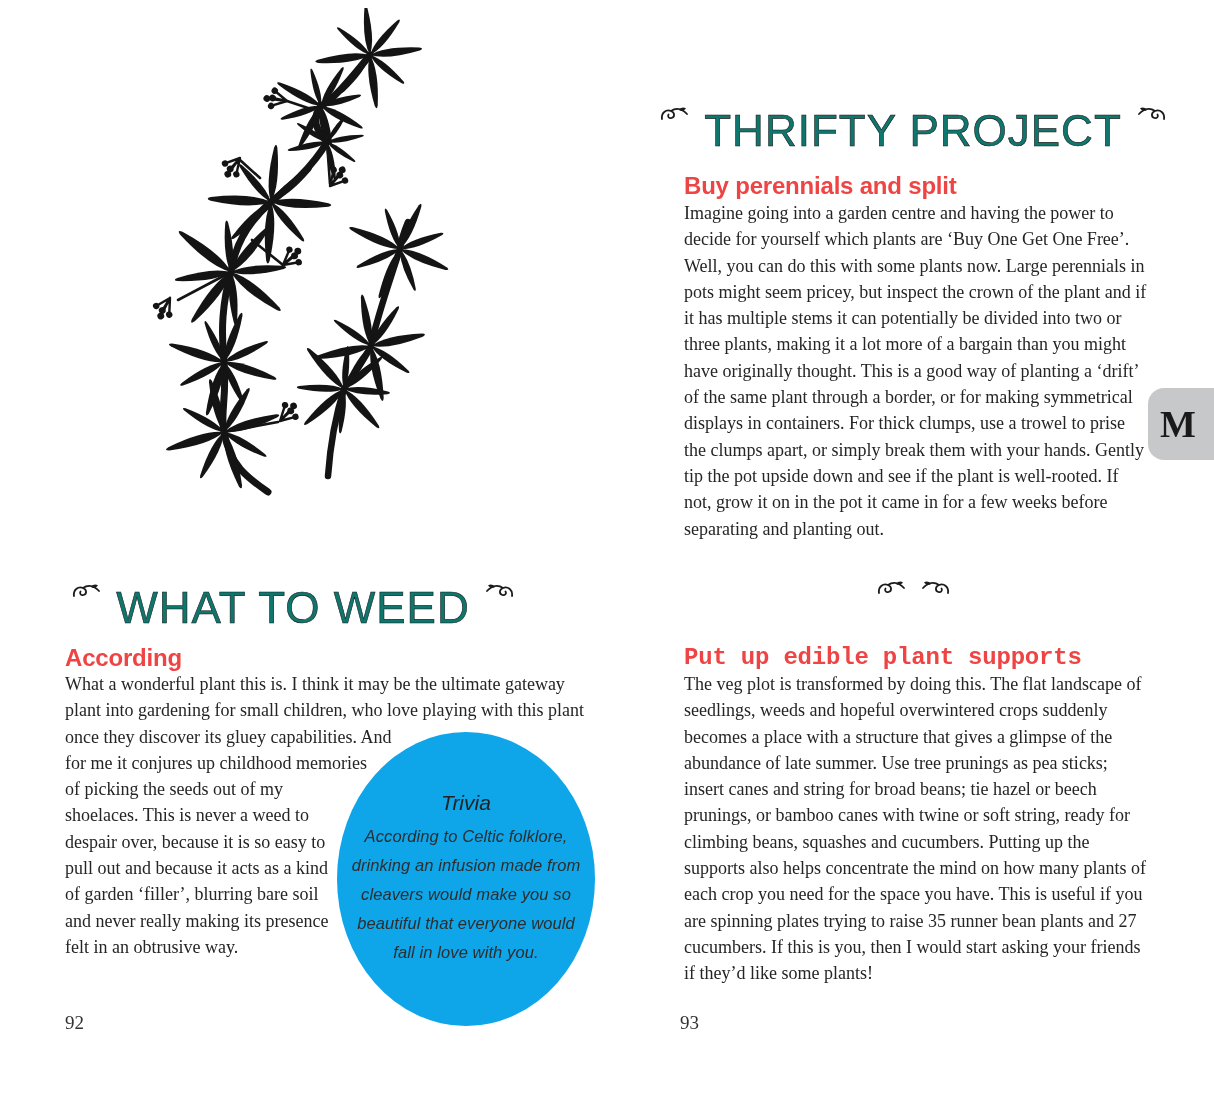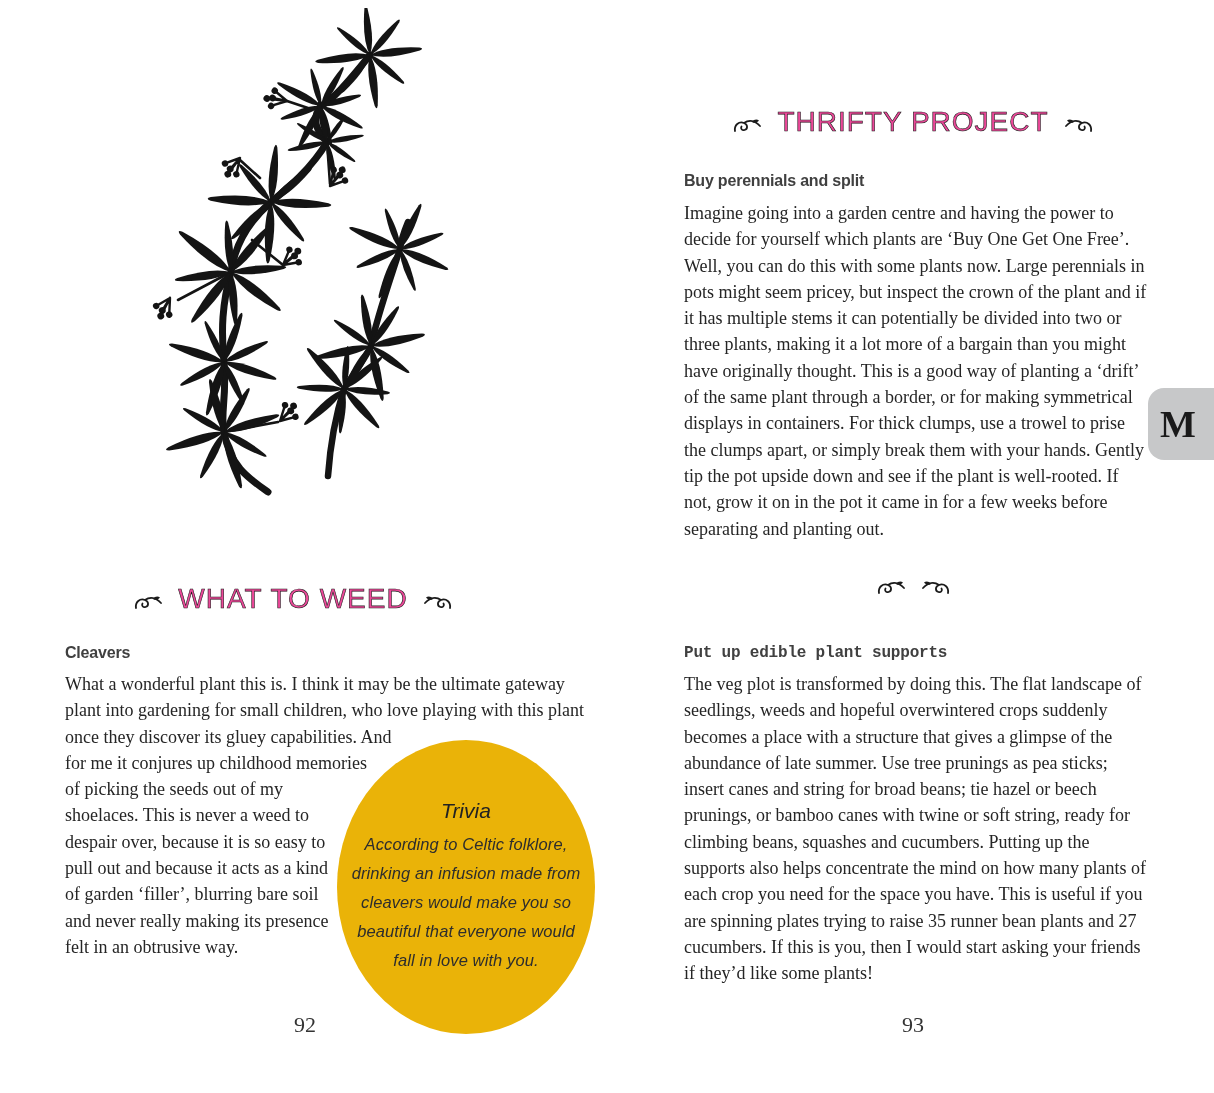--- a/index.html
+++ b/index.html
@@ -1,47 +1,47 @@
 <!DOCTYPE html>
 <html><head>
 <meta charset="utf-8">
 <style>
   html,body{margin:0;padding:0;}
   body{
     width:1214px;height:1093px;position:relative;background:#ffffff;
     font-family:"Liberation Sans",sans-serif;color:#1c1c1c;overflow:hidden;
   }
   .heading{
-    position:absolute;display:flex;align-items:flex-end;justify-content:center;gap:15px;
-    font-size:28px;letter-spacing:1px;color:#ec4899;white-space:nowrap;
+    position:absolute;display:flex;align-items:flex-start;justify-content:center;gap:15px;
+    font-size:44px;letter-spacing:1px;color:#0f766e;white-space:nowrap;
   }
   .heading .txt{-webkit-text-stroke:0.6px #1b1b1b;}
   .orn{flex:0 0 auto;display:block;}
   .subhead{
-    position:absolute;font-weight:700;font-size:16px;letter-spacing:-0.2px;color:#404040;
+    position:absolute;font-weight:700;font-size:24px;letter-spacing:-0.2px;color:#ef4444;
   }
   .body-text{
     position:absolute;font-family:"Liberation Serif",serif;font-size:18px;
     line-height:26.3px;color:#252525;text-align:left;
   }
   .trivia-float{
     float:right;width:258px;height:362px;
     shape-outside:ellipse(132px 149px at 129px 216px);
   }
   .trivia-circle{
-    position:relative;top:69px;width:258px;height:294px;background:#eab308;
+    position:relative;top:61px;width:258px;height:294px;background:#0ea5e9;
     border-radius:50%;display:flex;flex-direction:column;align-items:center;justify-content:center;
     text-align:center;font-style:italic;color:#2d2d2d;padding:0 13px;box-sizing:border-box;
     font-family:"Liberation Sans",sans-serif;
   }
   .trivia-title{font-size:21px;margin-bottom:7px;color:#222;line-height:1.1;}
   .trivia-text{font-size:16.5px;line-height:29px;letter-spacing:0.1px;}
   .page-number{
-    position:absolute;font-family:"Liberation Serif",serif;font-size:22px;color:#333;
-    text-align:center;
+    position:absolute;font-family:"Liberation Serif",serif;font-size:19px;color:#333;
+    text-align:left;
   }
   .m-tab{
     position:absolute;left:1148px;top:388px;width:66px;height:72px;background:#c7c8c9;
     border-radius:16px 0 0 16px;display:flex;align-items:center;padding-left:12px;
     box-sizing:border-box;font-family:"Liberation Serif",serif;font-weight:700;
     font-size:38px;color:#1a1a1a;
   }
   .illus{position:absolute;left:140px;top:8px;}
 </style>
 </head>
@@ -98,21 +98,21 @@
     <path d="M3 13 C2 7 7 3 12 5 C16 6.5 16 11 12.5 12 C10 12.7 8.3 10.5 9.5 8.5 M12 5 C17 1.5 23 2.5 28 8" fill="none" stroke="#1b1b1b" stroke-width="1.8" stroke-linecap="round"></path>
     <path d="M20 4 C22 1 25 1 27 2.5 C25 5 22 5.5 20 4" fill="#1b1b1b"></path>
   </svg>
   <span class="txt">WHAT TO WEED</span>
   <svg class="orn" width="30" height="20" viewBox="0 0 30 20" style="transform:scaleX(-1);">
     <path d="M3 13 C2 7 7 3 12 5 C16 6.5 16 11 12.5 12 C10 12.7 8.3 10.5 9.5 8.5 M12 5 C17 1.5 23 2.5 28 8" fill="none" stroke="#1b1b1b" stroke-width="1.8" stroke-linecap="round"></path>
     <path d="M20 4 C22 1 25 1 27 2.5 C25 5 22 5.5 20 4" fill="#1b1b1b"></path>
   </svg>
 </div>
 
-<div class="subhead" style="left:65px;top:644px;">Cleavers</div>
+<div class="subhead" style="left:65px;top:644px;">According</div>
 
 <div class="body-text" style="left:65px;top:671px;width:530px;height:380px;">
   <div class="trivia-float">
     <div class="trivia-circle">
       <div class="trivia-title">Trivia</div>
       <div class="trivia-text">According to Celtic folklore, drinking an infusion made from cleavers would make you so beautiful that everyone would fall in love with you.</div>
     </div>
   </div>
   <span>What a wonderful plant this is. I think it may be the ultimate gateway plant into gardening for small children, who love playing with this plant once they discover its gluey capabilities. And for me it conjures up childhood memories of picking the seeds out of my shoelaces. This is never a weed to despair over, because it is so easy to pull out and because it acts as a kind of garden ‘filler’, blurring bare soil and never really making its presence felt in an obtrusive way.</span>
 </div>

